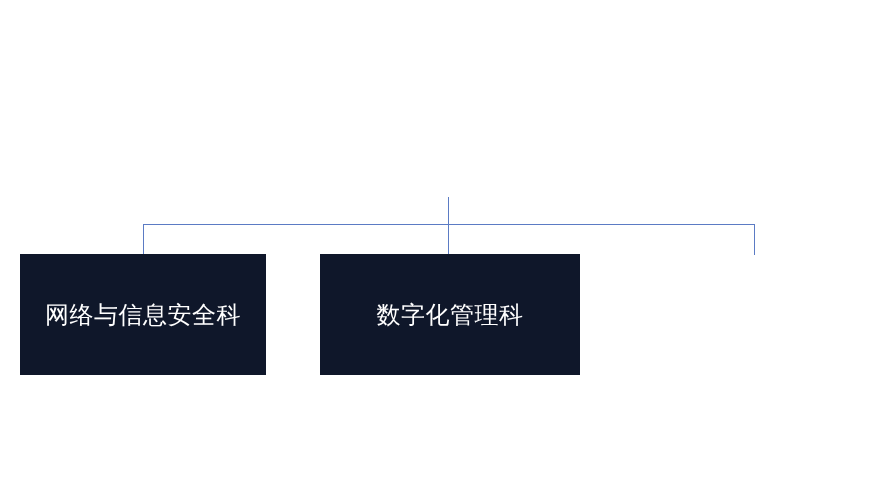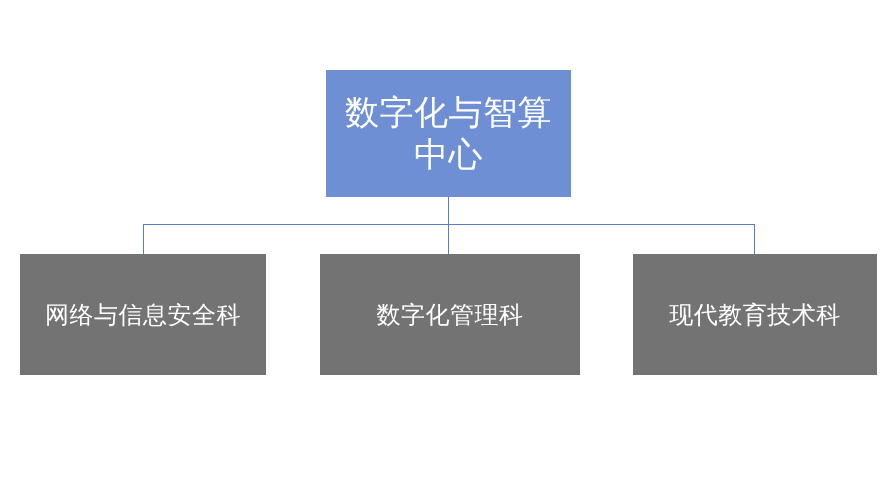--- a/index.html
+++ b/index.html
@@ -40,21 +40,21 @@
     width: 245px;
     height: 127px;
     background: #6e8fd4;
     font-size: 34px;
     padding: 0 6px;
   }
 
   .node-child {
     top: 254px;
     height: 121px;
-    background: #737373;
+    background: #0f172a;
     font-size: 24px;
     padding: 0 8px;
   }
 
   .node-child-1 { left: 20px;  width: 246px; }
   .node-child-2 { left: 320px; width: 260px; text-align: right; }
   .node-child-3 { left: 633px; width: 244px; }
 
   
   .connector {
@@ -73,35 +73,28 @@
   }
   .connector-v-left   { left: 143px; top: 224px; height: 31px; }
   .connector-v-center { left: 448px; top: 197px; height: 58px; }
   .connector-v-right  { left: 754px; top: 224px; height: 31px; }
 </style>
 </head>
 <body>
 
 <div id="org-chart">
 
-  <div class="node node-root">
-    <span>数字化与智算
-中心</span>
-  </div>
 
   <div class="connector connector-v connector-v-center"></div>
   <div class="connector connector-h"></div>
   <div class="connector connector-v connector-v-left"></div>
   <div class="connector connector-v connector-v-right"></div>
 
   <div class="node node-child node-child-1">
     <span>网络与信息安全科</span>
   </div>
 
   <div class="node node-child node-child-2">
     <span>数字化管理科</span>
   </div>
 
-  <div class="node node-child node-child-3">
-    <span>现代教育技术科</span>
-  </div>
 
 </div>
 
 </body></html>

